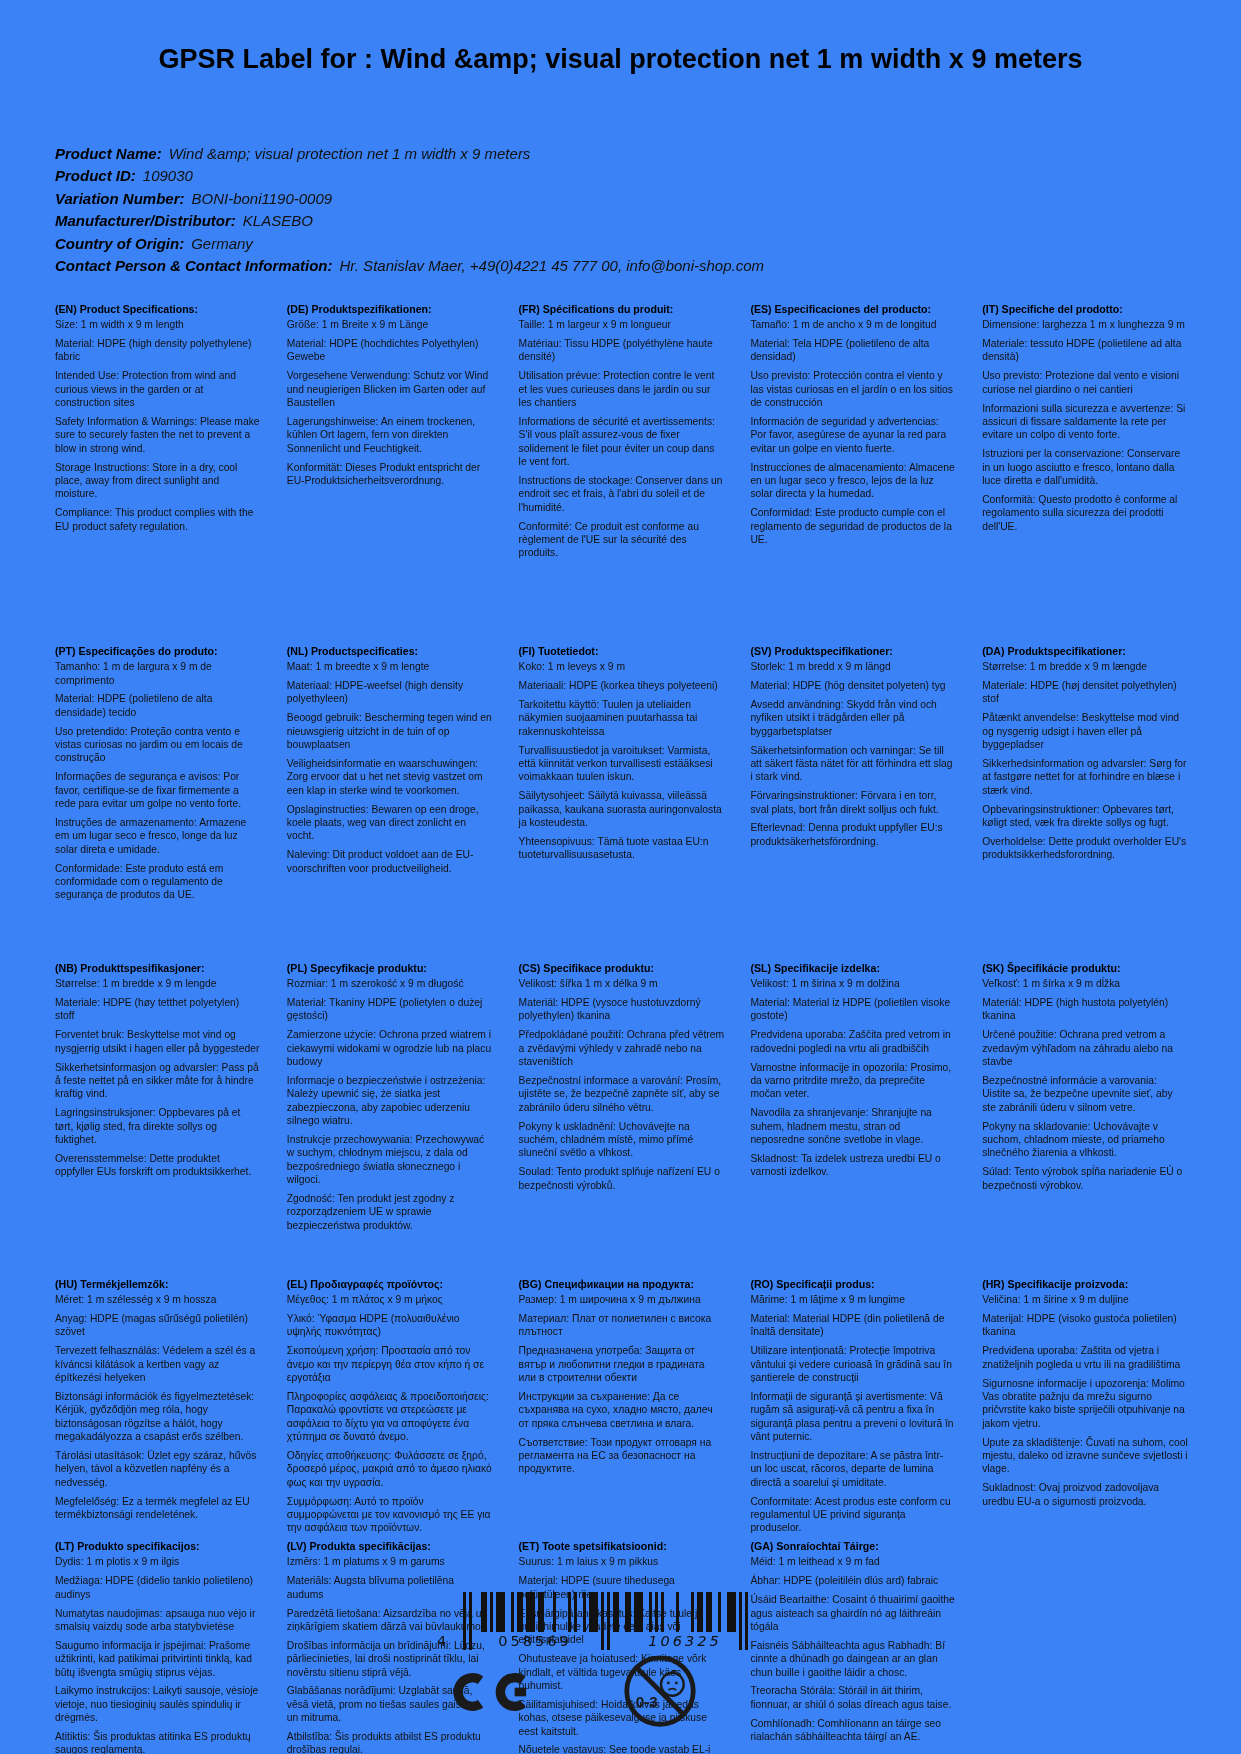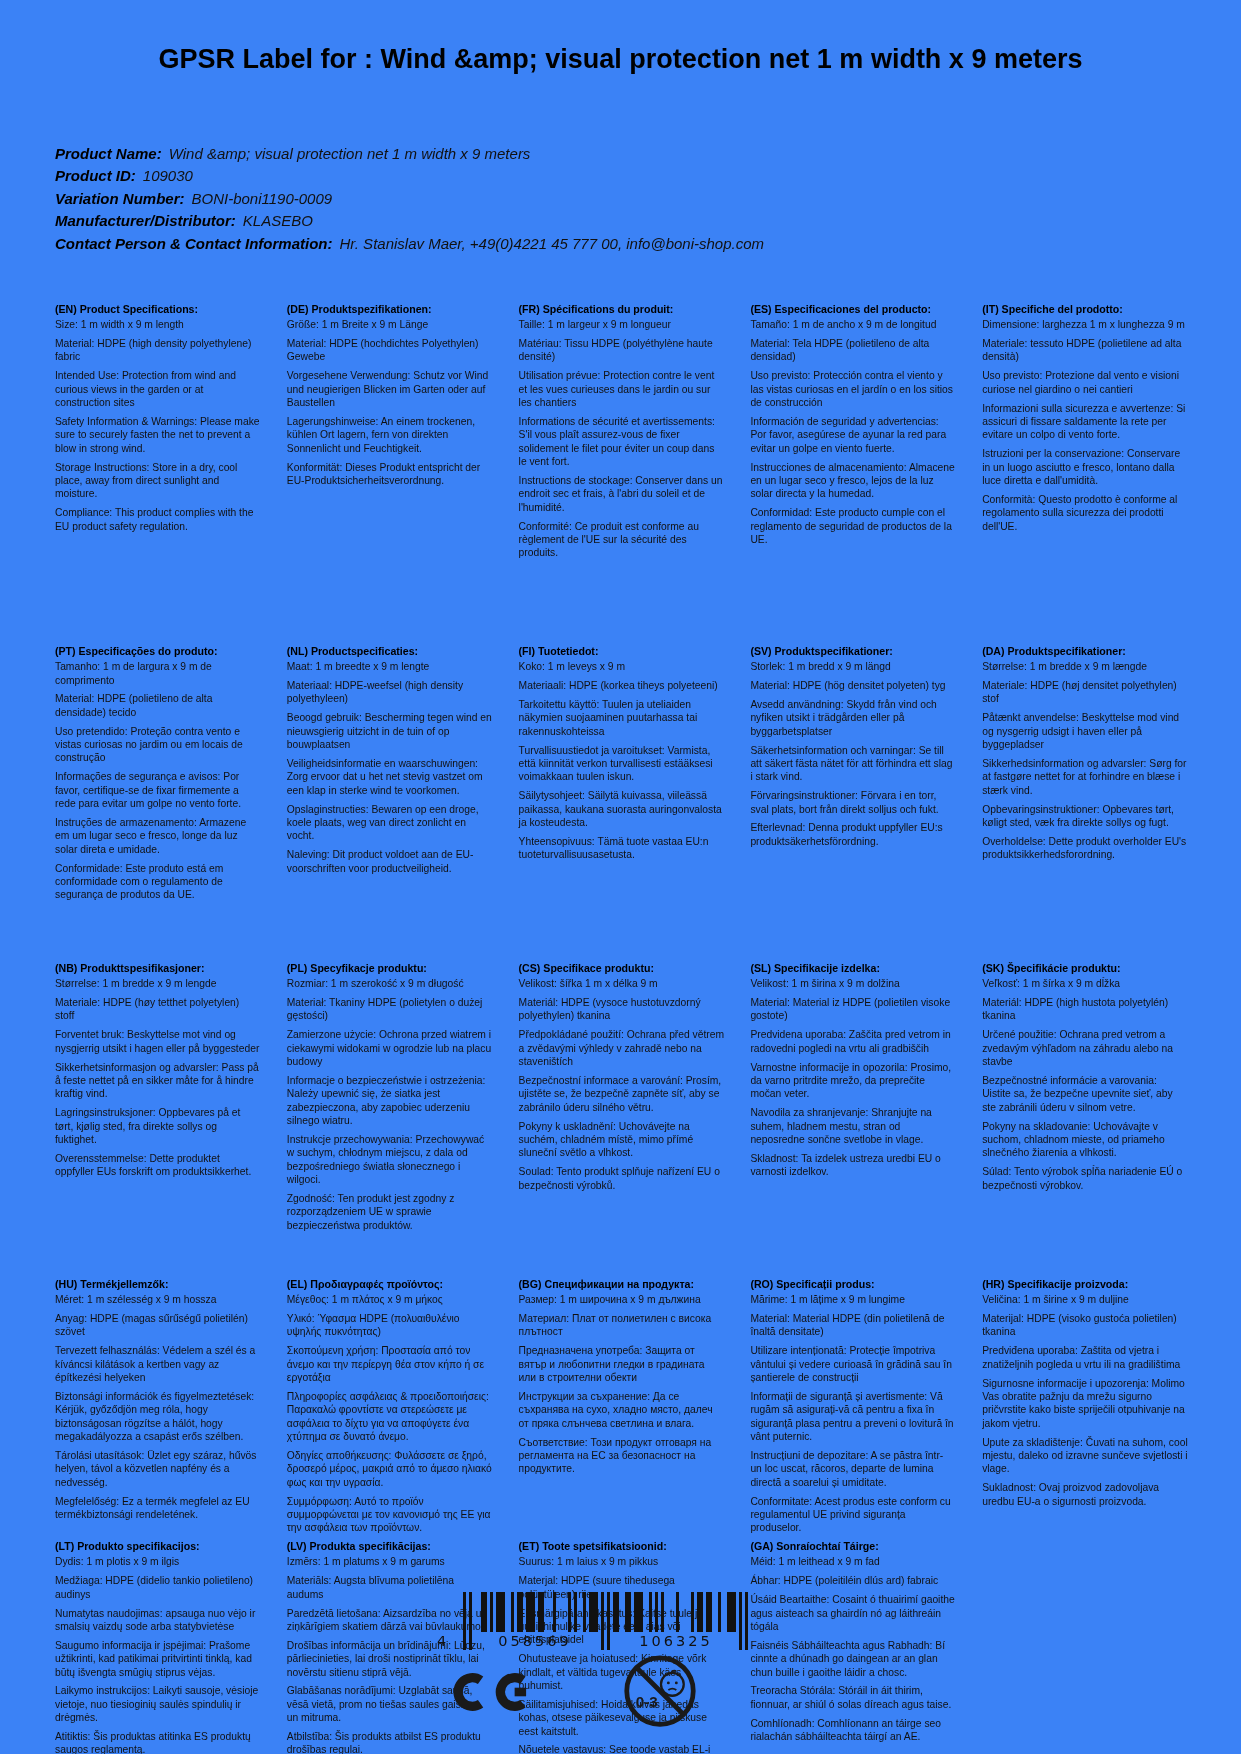--- a/index.html
+++ b/index.html
@@ -23,41 +23,42 @@
   
   .barcode{position:absolute;left:463px;top:1592px;width:285px;height:58px;}
   .bars{position:absolute;left:0;top:0;width:285px;height:58px;}
   .bar{position:absolute;top:0;height:40px;background:#111;}
   .bar.tall{height:58px;}
   .bc-num{position:absolute;font-family:"DejaVu Sans","Liberation Sans",sans-serif;
           font-size:14.5px;line-height:16px;top:41px;color:#111;letter-spacing:3px;
           text-align:center;}
   .bc-first{left:-26px;width:20px;letter-spacing:0;text-align:left;}
   .bc-left{left:9px;width:126px;}
-  .bc-right{left:150px;width:126px;}
+  .bc-right{left:159px;width:126px;font-style:italic;}
   .ce-mark{position:absolute;left:453px;top:1662px;}
   .age-mark{position:absolute;left:622px;top:1653px;}
   .age-text{font-family:"Liberation Sans",sans-serif;font-weight:bold;font-size:16px;}
 </style>
 </head>
 <body>
 
 <div class="page">
 
   <h1 class="title">GPSR Label for : Wind &amp;amp; visual protection net 1 m width x 9 meters</h1>
 
   <div class="product-info">
   <div class="pi-row"><span class="pi-label">Product Name:</span><span class="pi-value">Wind &amp;amp; visual protection net 1 m width x 9 meters</span></div>
 
   <div class="pi-row"><span class="pi-label">Product ID:</span><span class="pi-value">109030</span></div>
 
   <div class="pi-row"><span class="pi-label">Variation Number:</span><span class="pi-value">BONI-boni1190-0009</span></div>
 
   <div class="pi-row"><span class="pi-label">Manufacturer/Distributor:</span><span class="pi-value">KLASEBO</span></div>
 
+  <div class="pi-row"><span class="pi-label">Country of Origin:</span><span class="pi-value">Germany</span></div>
 
   <div class="pi-row"><span class="pi-label">Contact Person &amp; Contact Information:</span><span class="pi-value">Hr. Stanislav Maer, +49(0)4221 45 777 00, info@boni-shop.com</span></div>
 </div>
 
   <div class="spec-grid">
   <div class="spec-block">
     <div class="spec-heading">(EN) Product Specifications:</div>
   <p class="spec-item">Size: 1 m width x 9 m length</p>
         <p class="spec-item">Material: HDPE (high density polyethylene) fabric</p>
         <p class="spec-item">Intended Use: Protection from wind and curious views in the garden or at construction sites</p>

